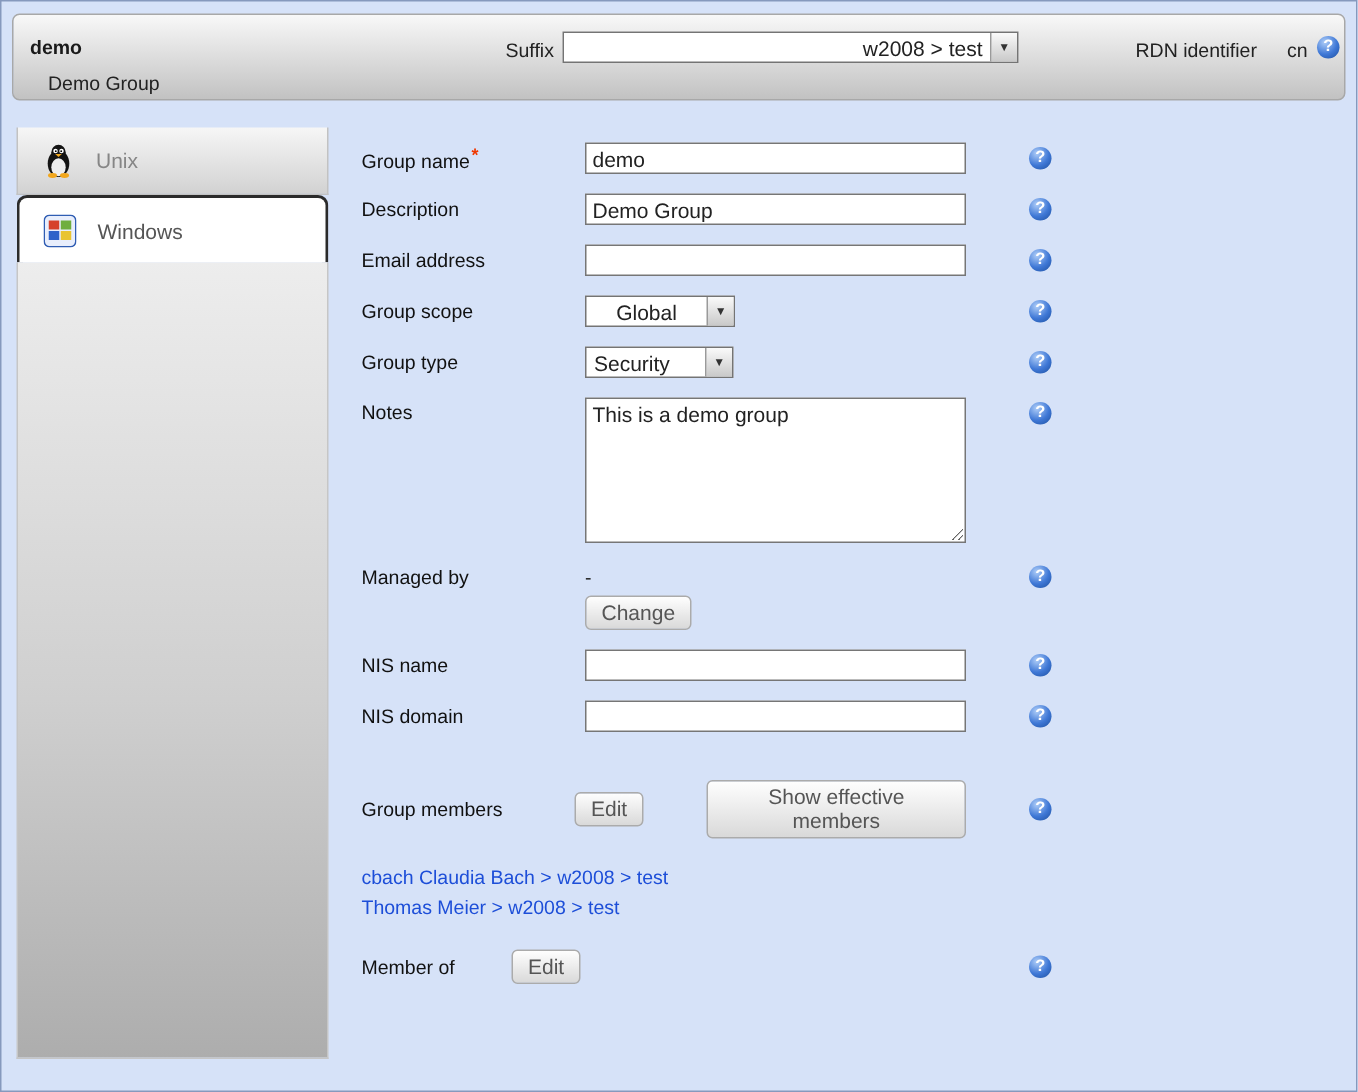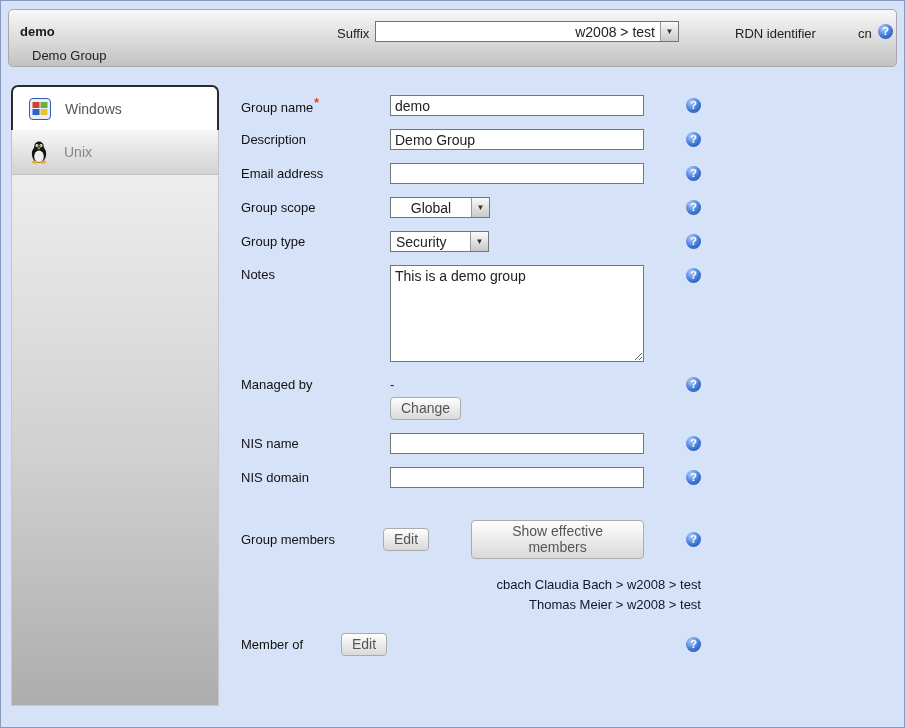--- a/index.html
+++ b/index.html
@@ -22,21 +22,21 @@
     border:1px solid #747474;height:21px;box-sizing:border-box;cursor:default;
   }
   .combo-text{flex:1;font-size:14px;padding:2px 5px;white-space:nowrap;overflow:hidden;color:#222;}
   .combo-text.right{text-align:right;}
   .combo-btn{
     width:17px;background:linear-gradient(#fafafa,#c9c9c9);
     border-left:1px solid #9a9a9a;font-size:8px;color:#333;
     display:flex;align-items:center;justify-content:center;cursor:pointer;
   }
   .combo.suffix{position:absolute;left:366px;top:11px;width:304px;}
-  .hdr-rdn-label{position:absolute;left:726px;top:16px;color:#222;}
+  .hdr-rdn-label{position:absolute;left:748px;top:16px;color:#222;}
   .hdr-rdn-value{position:absolute;left:849px;top:16px;color:#222;}
   .help{
     display:inline-block;width:15px;height:15px;border-radius:50%;
     background:radial-gradient(circle at 35% 28%,#aecdf8,#3f78d6 55%,#1c4e9e);
     color:#fff;font-weight:bold;font-size:11px;line-height:15px;text-align:center;
     cursor:pointer;flex-shrink:0;
   }
   .hdr-help{position:absolute;left:869px;top:14px;}
   
   .sidebar{position:absolute;left:10px;top:84px;width:208px;bottom:21px;display:flex;flex-direction:column;}
@@ -84,21 +84,21 @@
     background:linear-gradient(#fefefe,#d9d9d9);border:1px solid #ababab;
     border-radius:4px;padding:2px 10px 3px;cursor:pointer;
   }
   .section-header{
     width:498px;border-bottom:1px solid #4a4a4a;padding-bottom:3px;
     margin:12px 0 24px;box-sizing:border-box;
   }
   .section-title{font-weight:bold;text-decoration:underline;padding-left:10px;}
   .row.members-row{margin-top:32px;}
   .row.members-row .lbl{width:100px;}
-  .member-lines{width:460px;margin-top:16px;text-align:right;color:#0f172a;line-height:20px;}
+  .member-lines{width:460px;margin-top:16px;text-align:left;color:#1d4ed8;line-height:20px;}
   .member-line{font-size:13px;}
   .row.memberof-row{margin-top:18px;gap:0;}
   .row.memberof-row .lbl{width:100px;}
   .spacer{display:inline-block;}
 </style>
 </head>
 <body>
 
 <div class="page">
 
@@ -109,49 +109,49 @@
     <div class="combo suffix">
       <span class="combo-text right">w2008 &gt; test</span>
       <span class="combo-btn">▼</span>
     </div>
     <span class="hdr-rdn-label">RDN identifier</span>
     <span class="hdr-rdn-value">cn</span>
     <span class="help hdr-help">?</span>
   </div>
 
   <div class="sidebar">
-    <div class="tab active">
-      <span class="tab-icon">
-        <svg width="22" height="22" viewBox="0 0 22 22">
-          <rect x="0.5" y="0.5" width="21" height="21" rx="3.5" fill="#e8eefc" stroke="#2f5db3"></rect>
-          <rect x="3.5" y="4" width="7" height="6" fill="#d6402a"></rect>
-          <rect x="11.5" y="4" width="7" height="6" fill="#6fae3e"></rect>
-          <rect x="3.5" y="11" width="7" height="6" fill="#2d62c9"></rect>
-          <rect x="11.5" y="11" width="7" height="6" fill="#e9c431"></rect>
-        </svg>
-      </span>
-      <span class="tab-label">Windows</span>
-    </div>
     <div class="tab inactive">
       <span class="tab-icon">
         <svg width="20" height="24" viewBox="0 0 20 24">
           <ellipse cx="10" cy="14" rx="7.2" ry="9" fill="#141414"></ellipse>
           <ellipse cx="10" cy="6.5" rx="4.8" ry="5" fill="#141414"></ellipse>
           <ellipse cx="10" cy="16.5" rx="4.8" ry="6" fill="#eeeeee"></ellipse>
           <circle cx="8" cy="5.6" r="1.5" fill="#ffffff"></circle>
           <circle cx="12" cy="5.6" r="1.5" fill="#ffffff"></circle>
           <circle cx="8.2" cy="5.8" r="0.6" fill="#000000"></circle>
           <circle cx="11.8" cy="5.8" r="0.6" fill="#000000"></circle>
           <polygon points="7.8,7.6 12.2,7.6 10,9.6" fill="#f2a71d"></polygon>
           <ellipse cx="6" cy="22" rx="3" ry="1.6" fill="#f2a71d"></ellipse>
           <ellipse cx="14" cy="22" rx="3" ry="1.6" fill="#f2a71d"></ellipse>
         </svg>
       </span>
       <span class="tab-label">Unix</span>
     </div>
+    <div class="tab active">
+      <span class="tab-icon">
+        <svg width="22" height="22" viewBox="0 0 22 22">
+          <rect x="0.5" y="0.5" width="21" height="21" rx="3.5" fill="#e8eefc" stroke="#2f5db3"></rect>
+          <rect x="3.5" y="4" width="7" height="6" fill="#d6402a"></rect>
+          <rect x="11.5" y="4" width="7" height="6" fill="#6fae3e"></rect>
+          <rect x="3.5" y="11" width="7" height="6" fill="#2d62c9"></rect>
+          <rect x="11.5" y="11" width="7" height="6" fill="#e9c431"></rect>
+        </svg>
+      </span>
+      <span class="tab-label">Windows</span>
+    </div>
     <div class="sidebar-filler"></div>
   </div>
 
   <div class="content">
 
     <div class="row">
       <span class="lbl"><span>Group name</span><sup class="req">*</sup></span>
       <input class="text" type="text" value="demo" style="">
       <span class="help">?</span>
     </div>

